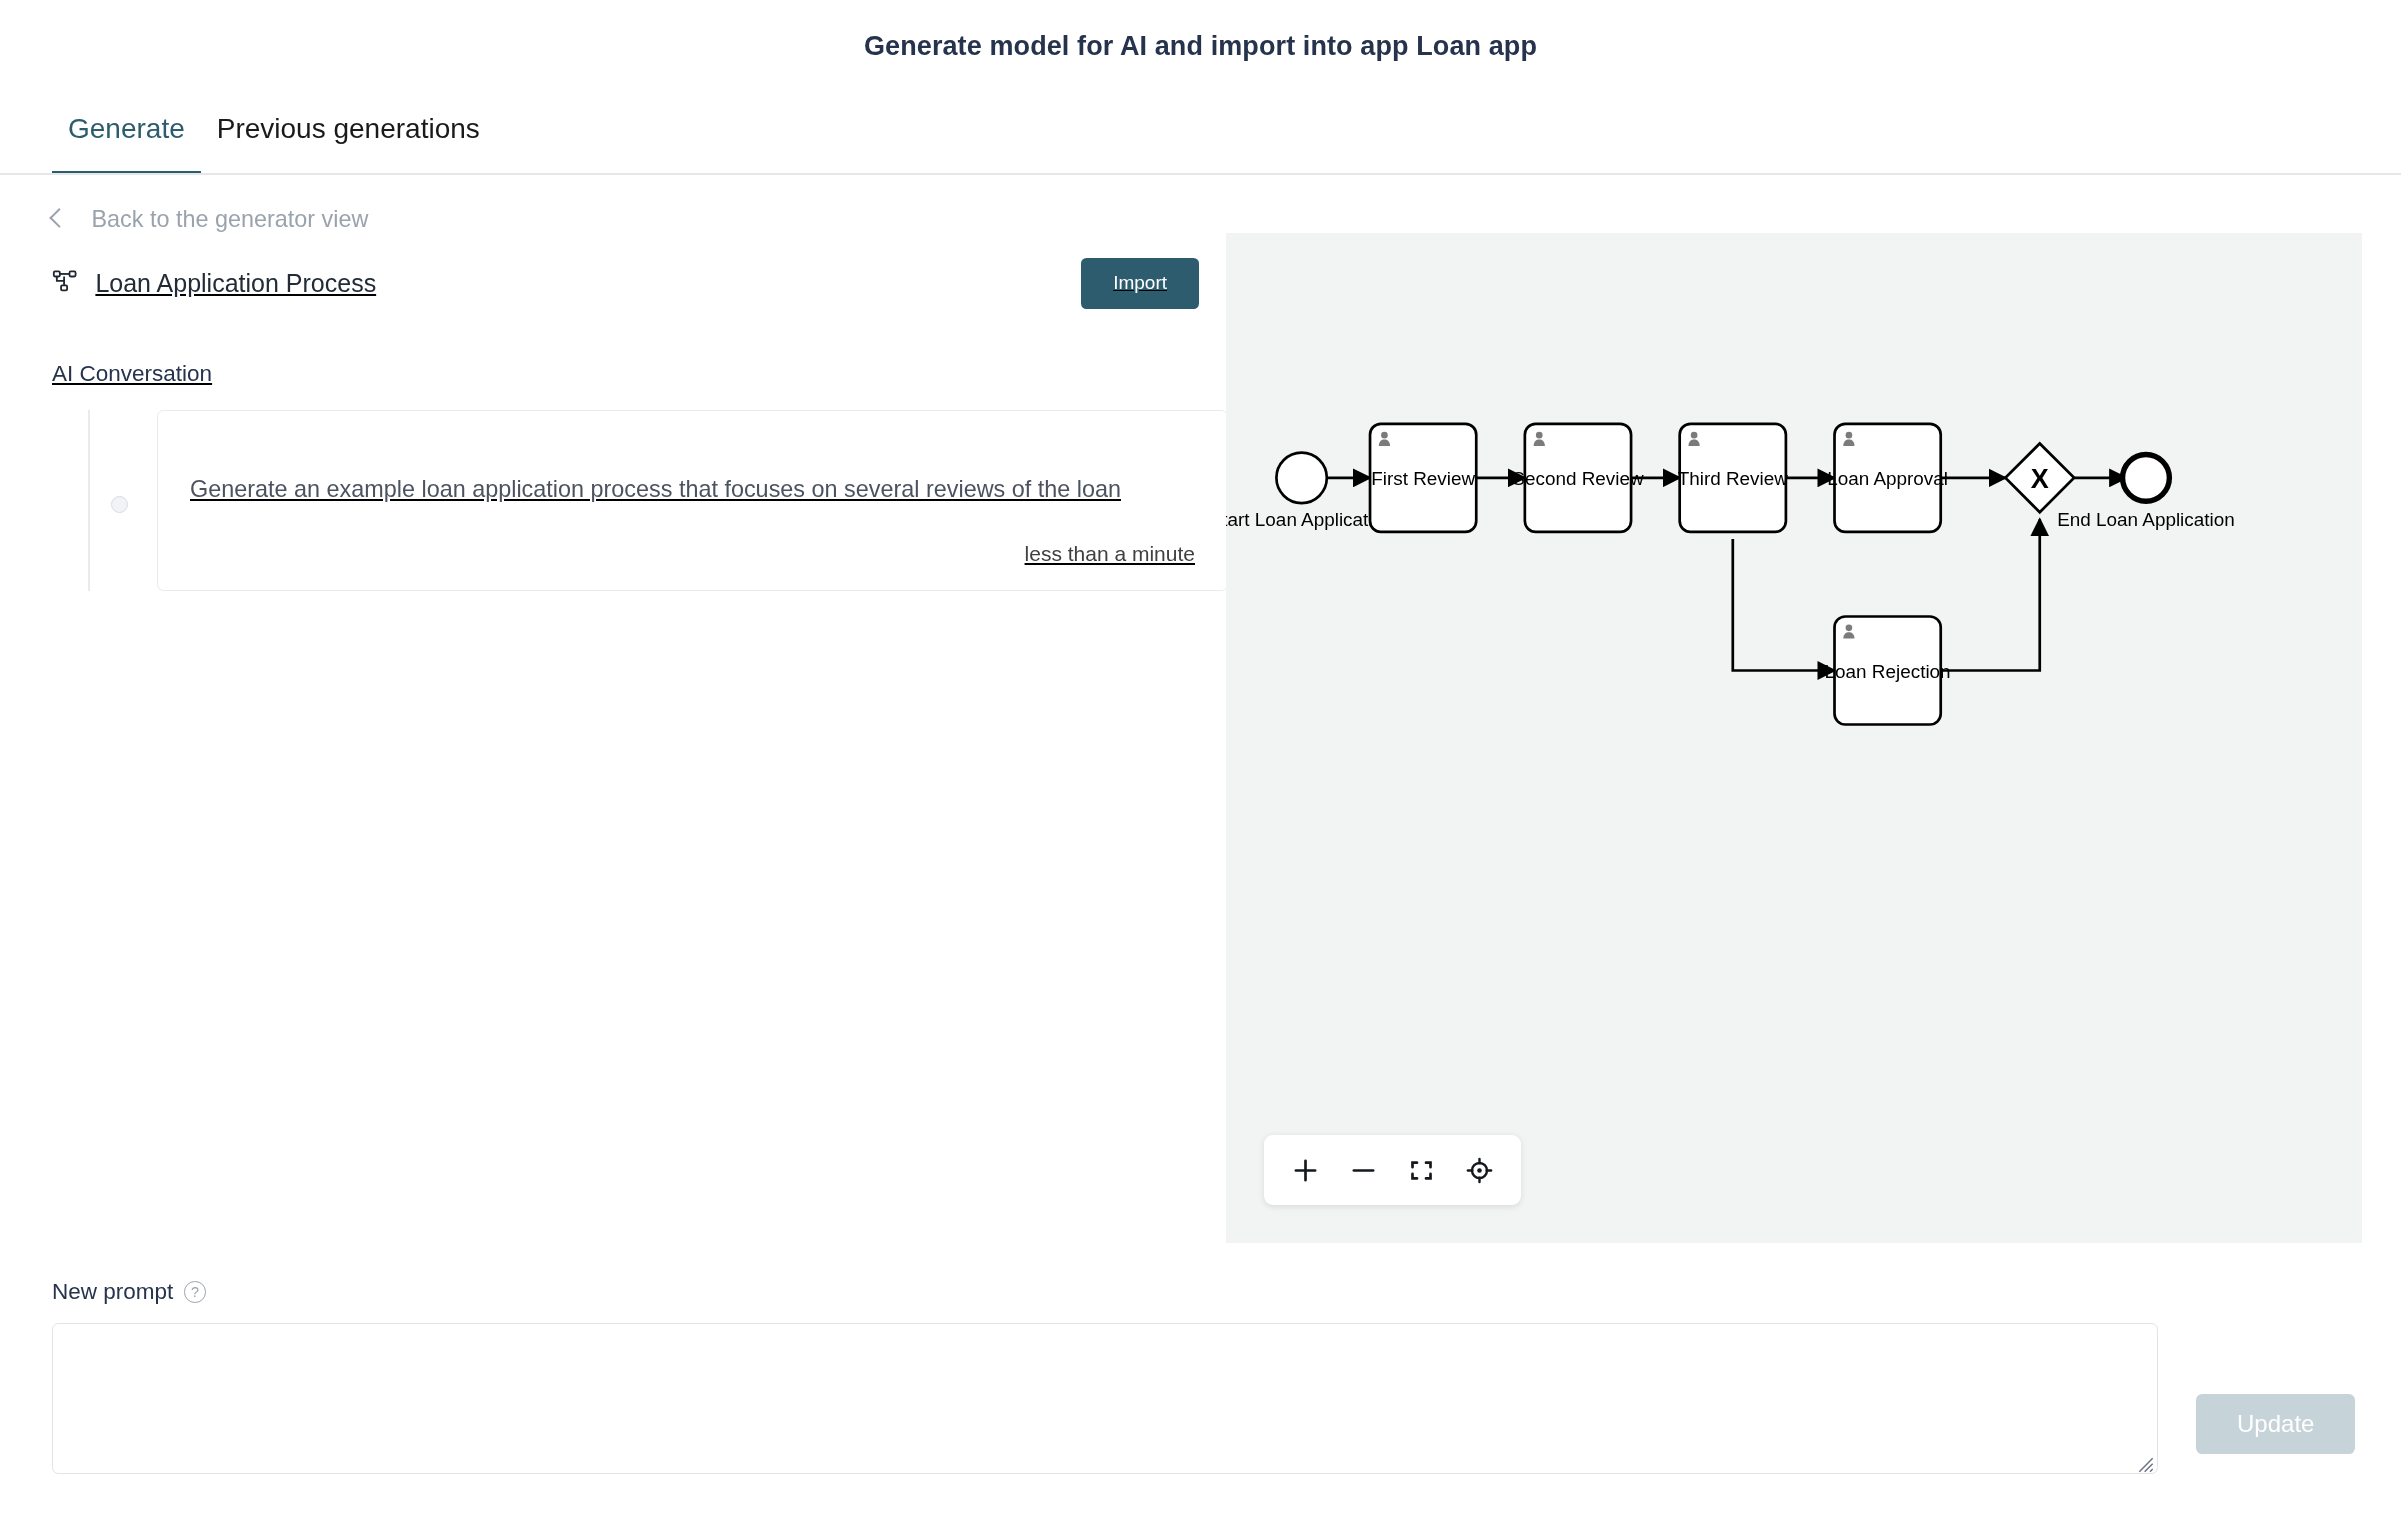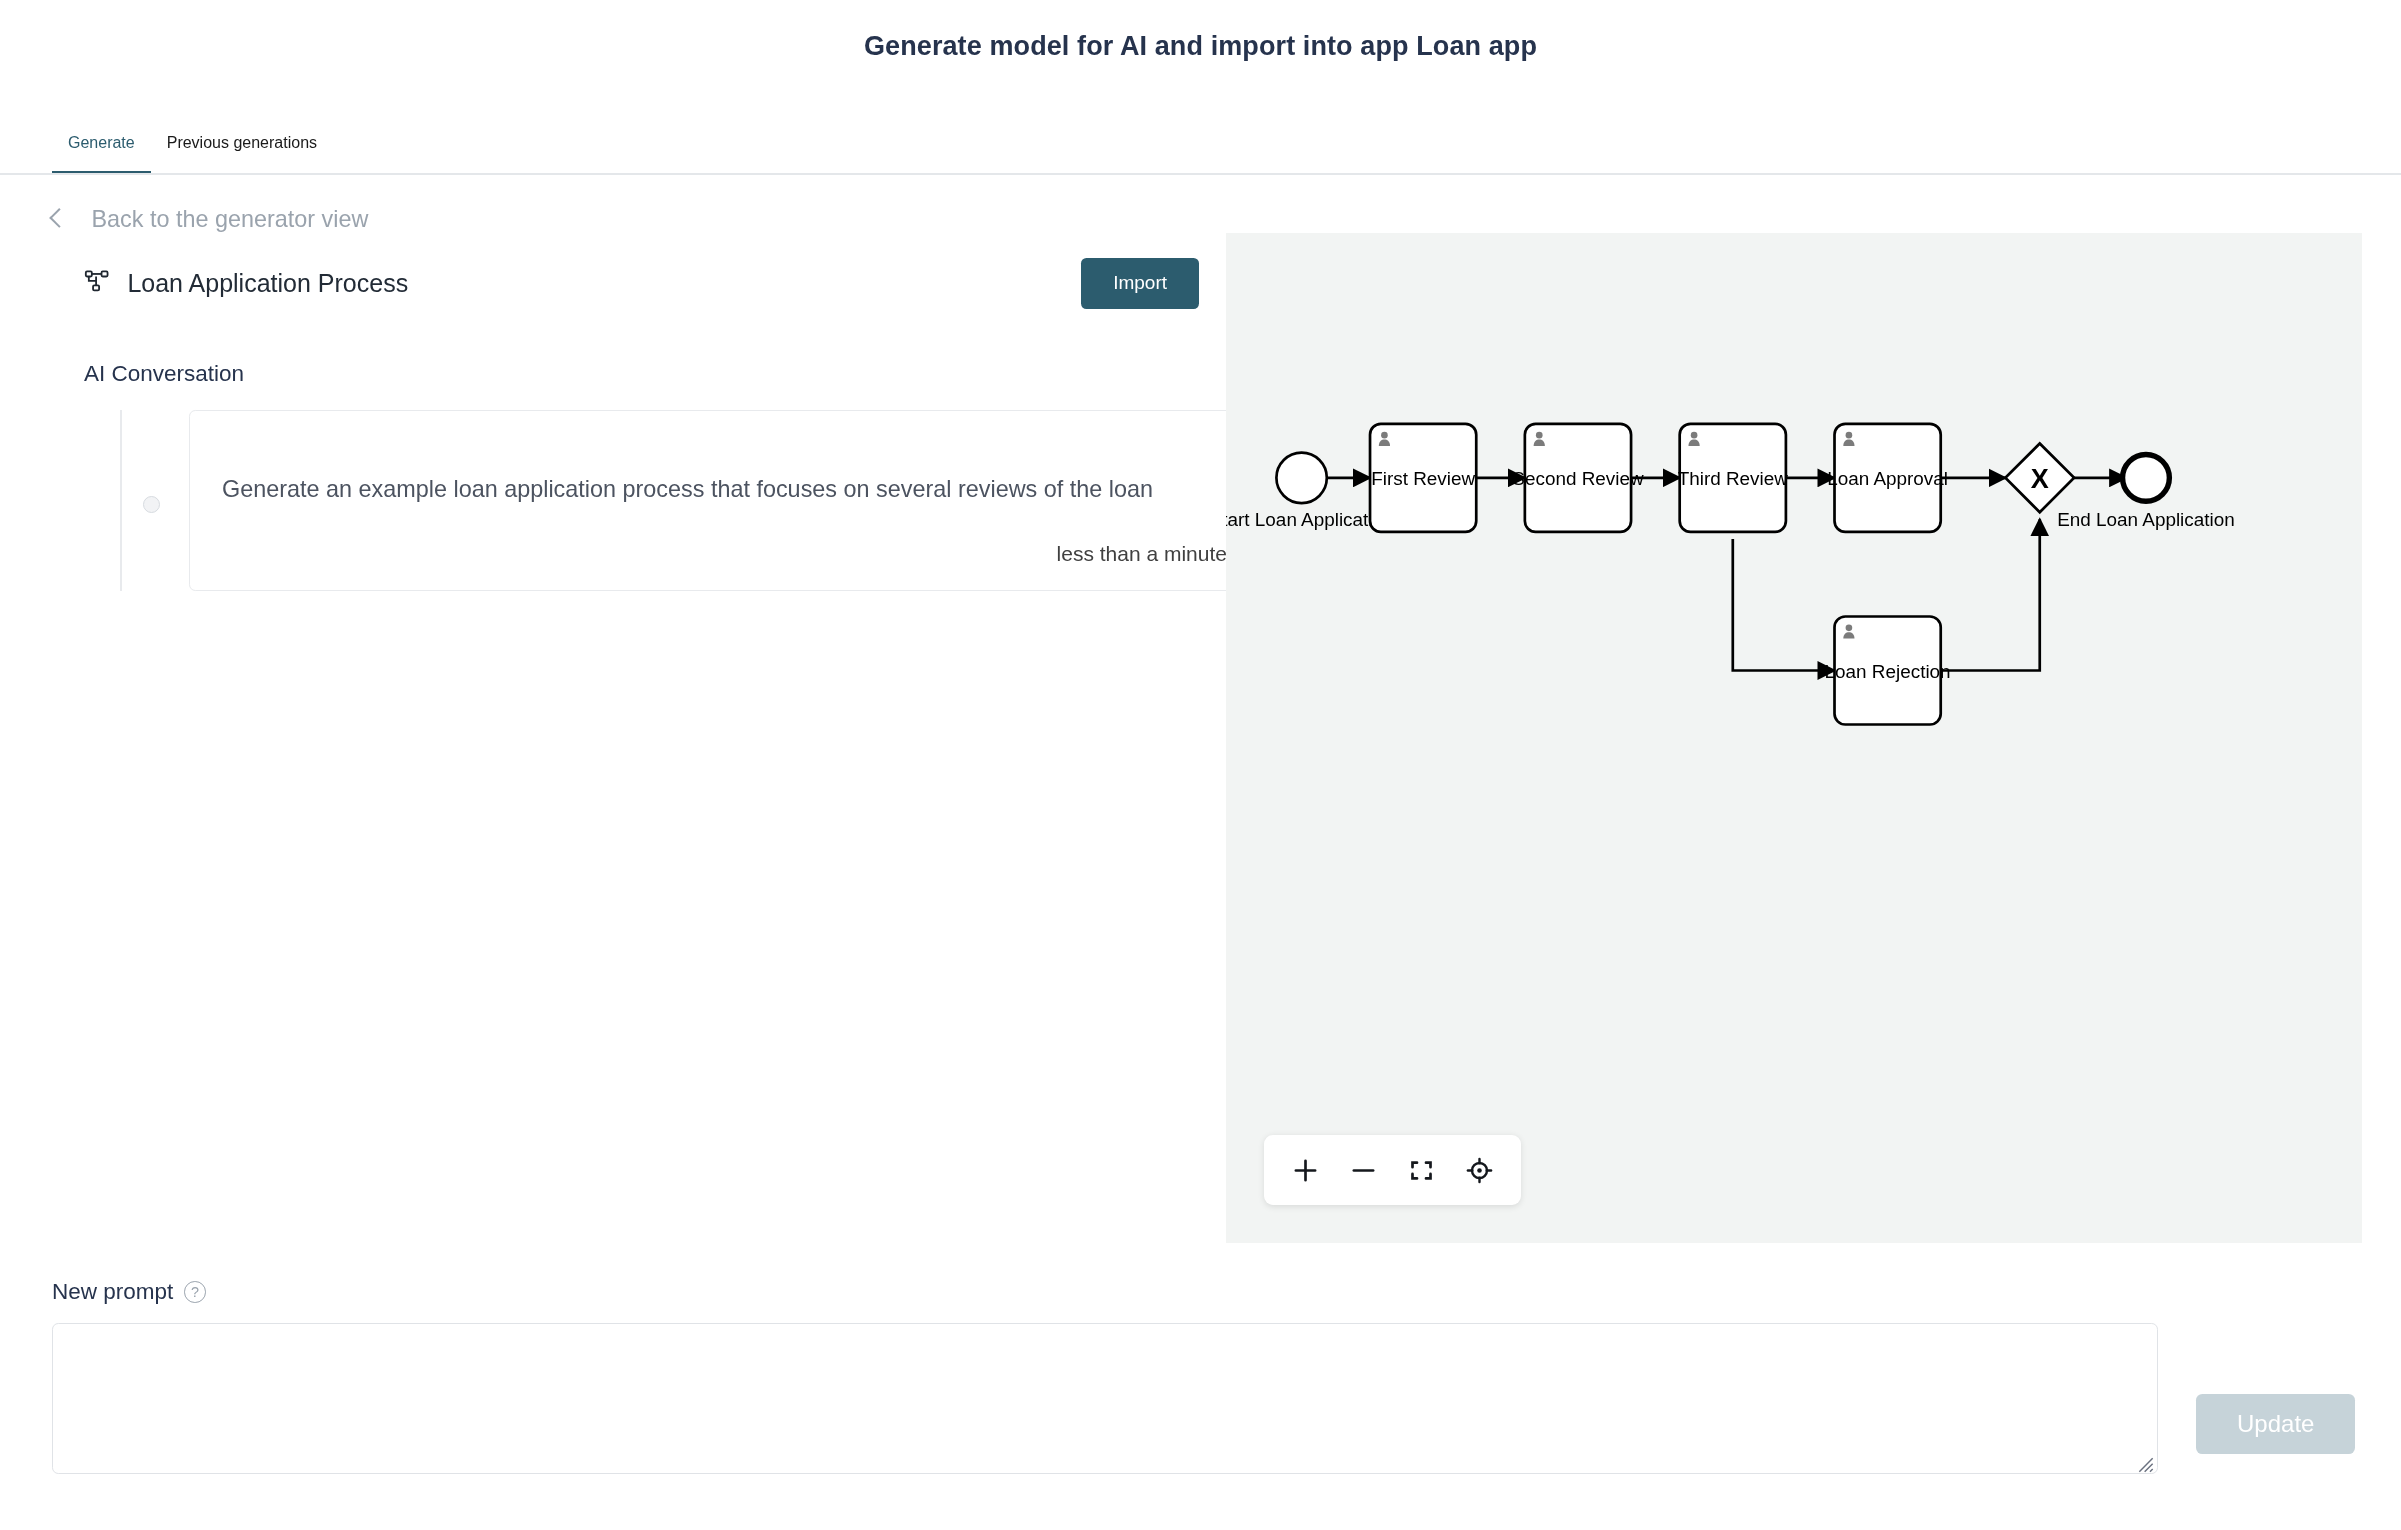--- a/index.html
+++ b/index.html
@@ -28,22 +28,22 @@
     height: 52px;
   }
   .tabs {
     display: flex;
     align-items: flex-end;
     padding-left: 52px;
     height: 100%;
     gap: 0px;
   }
   .tab {
-    font-size: 16px;
-    padding: 0 16px 24px 16px;
+    font-size: 28px;
+    padding: 0 16px 32px 16px;
     color: #1a1a1a;
     cursor: pointer;
     position: relative;
     line-height: 1;
   }
   .tab.active { color: #2c5c6e; }
   .tab.active::after {
     content: "";
     position: absolute;
     left: 0; right: 0; bottom: 0;
@@ -77,22 +77,23 @@
     margin-bottom: 1.8px;
   }
 
   
   .body-split {
     display: flex;
     padding: 0 0 0 0;
   }
   .left-col {
     width: 1226px;
-    padding-left: 84px;
+    padding-left: 52px;
     padding-right: 27px;
+    text-decoration: underline;
   }
   .right-col {
     flex: 1;
     padding-right: 40px;
   }
 
   
   .model-row {
     display: flex;
     align-items: center;

